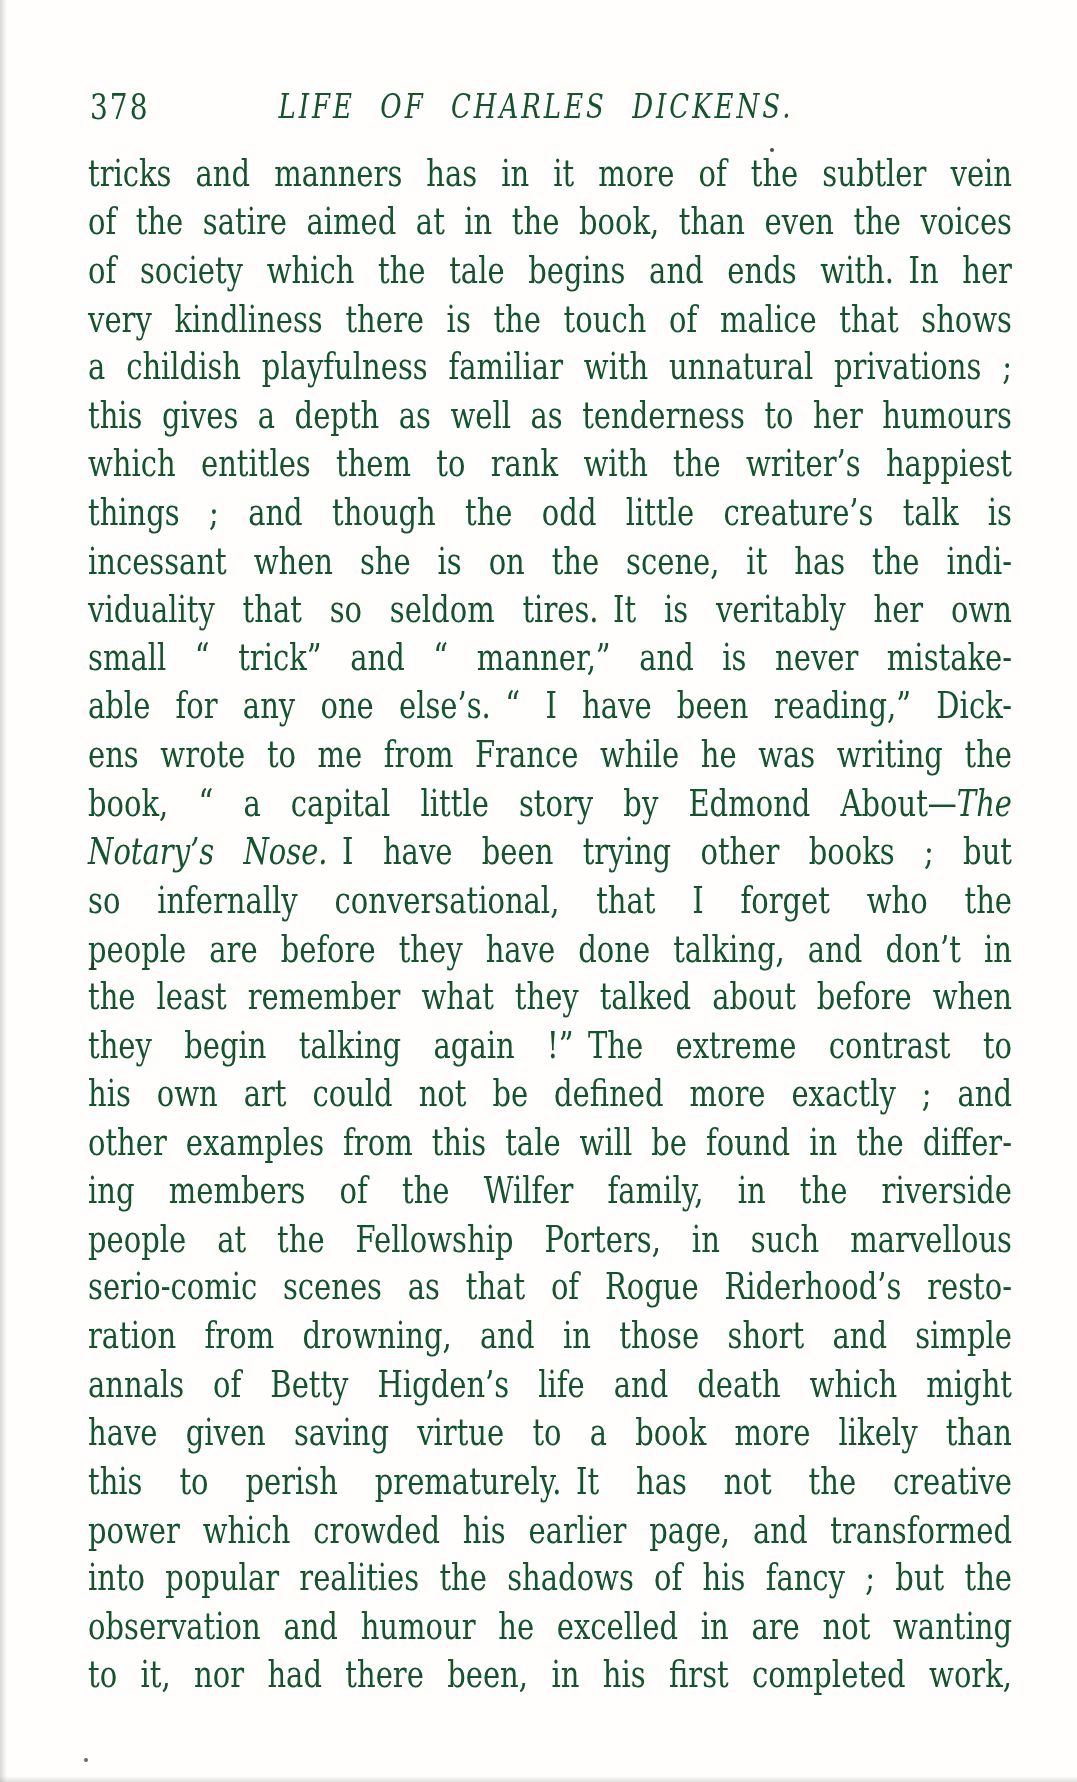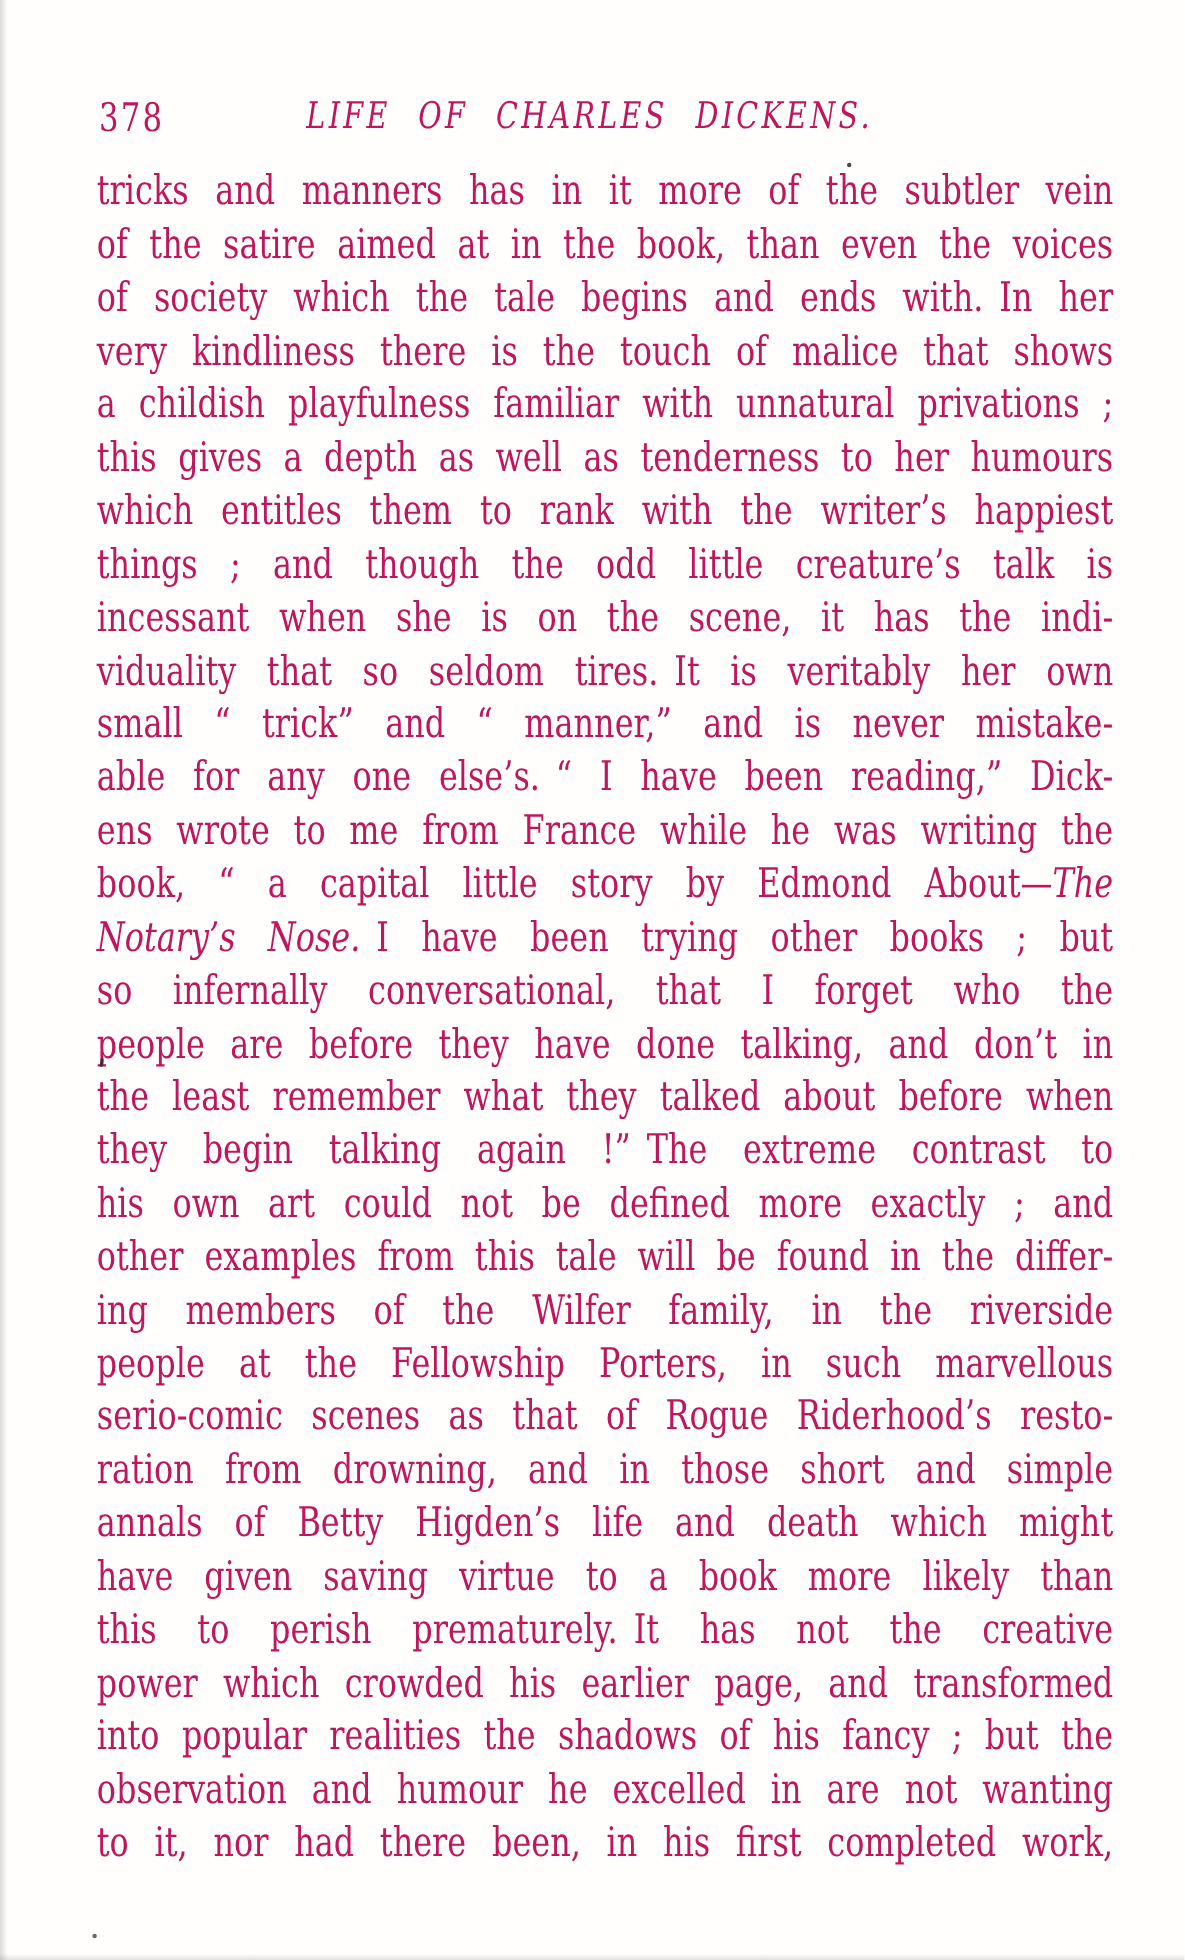--- a/index.html
+++ b/index.html
@@ -5,21 +5,21 @@
   html, body {
     margin: 0;
     padding: 0;
     background: #ffffff;
   }
   .page {
     position: relative;
     width: 1077px;
     height: 1782px;
     background: #fffefd;
-    color: #be185d;
+    color: #14532d;
     font-family: "DejaVu Serif", "Liberation Serif", serif;
     overflow: hidden;
   }
   
   .scaled {
     transform: scaleY(1.28);
     transform-origin: top left;
   }
   .page-header {
     position: absolute;

